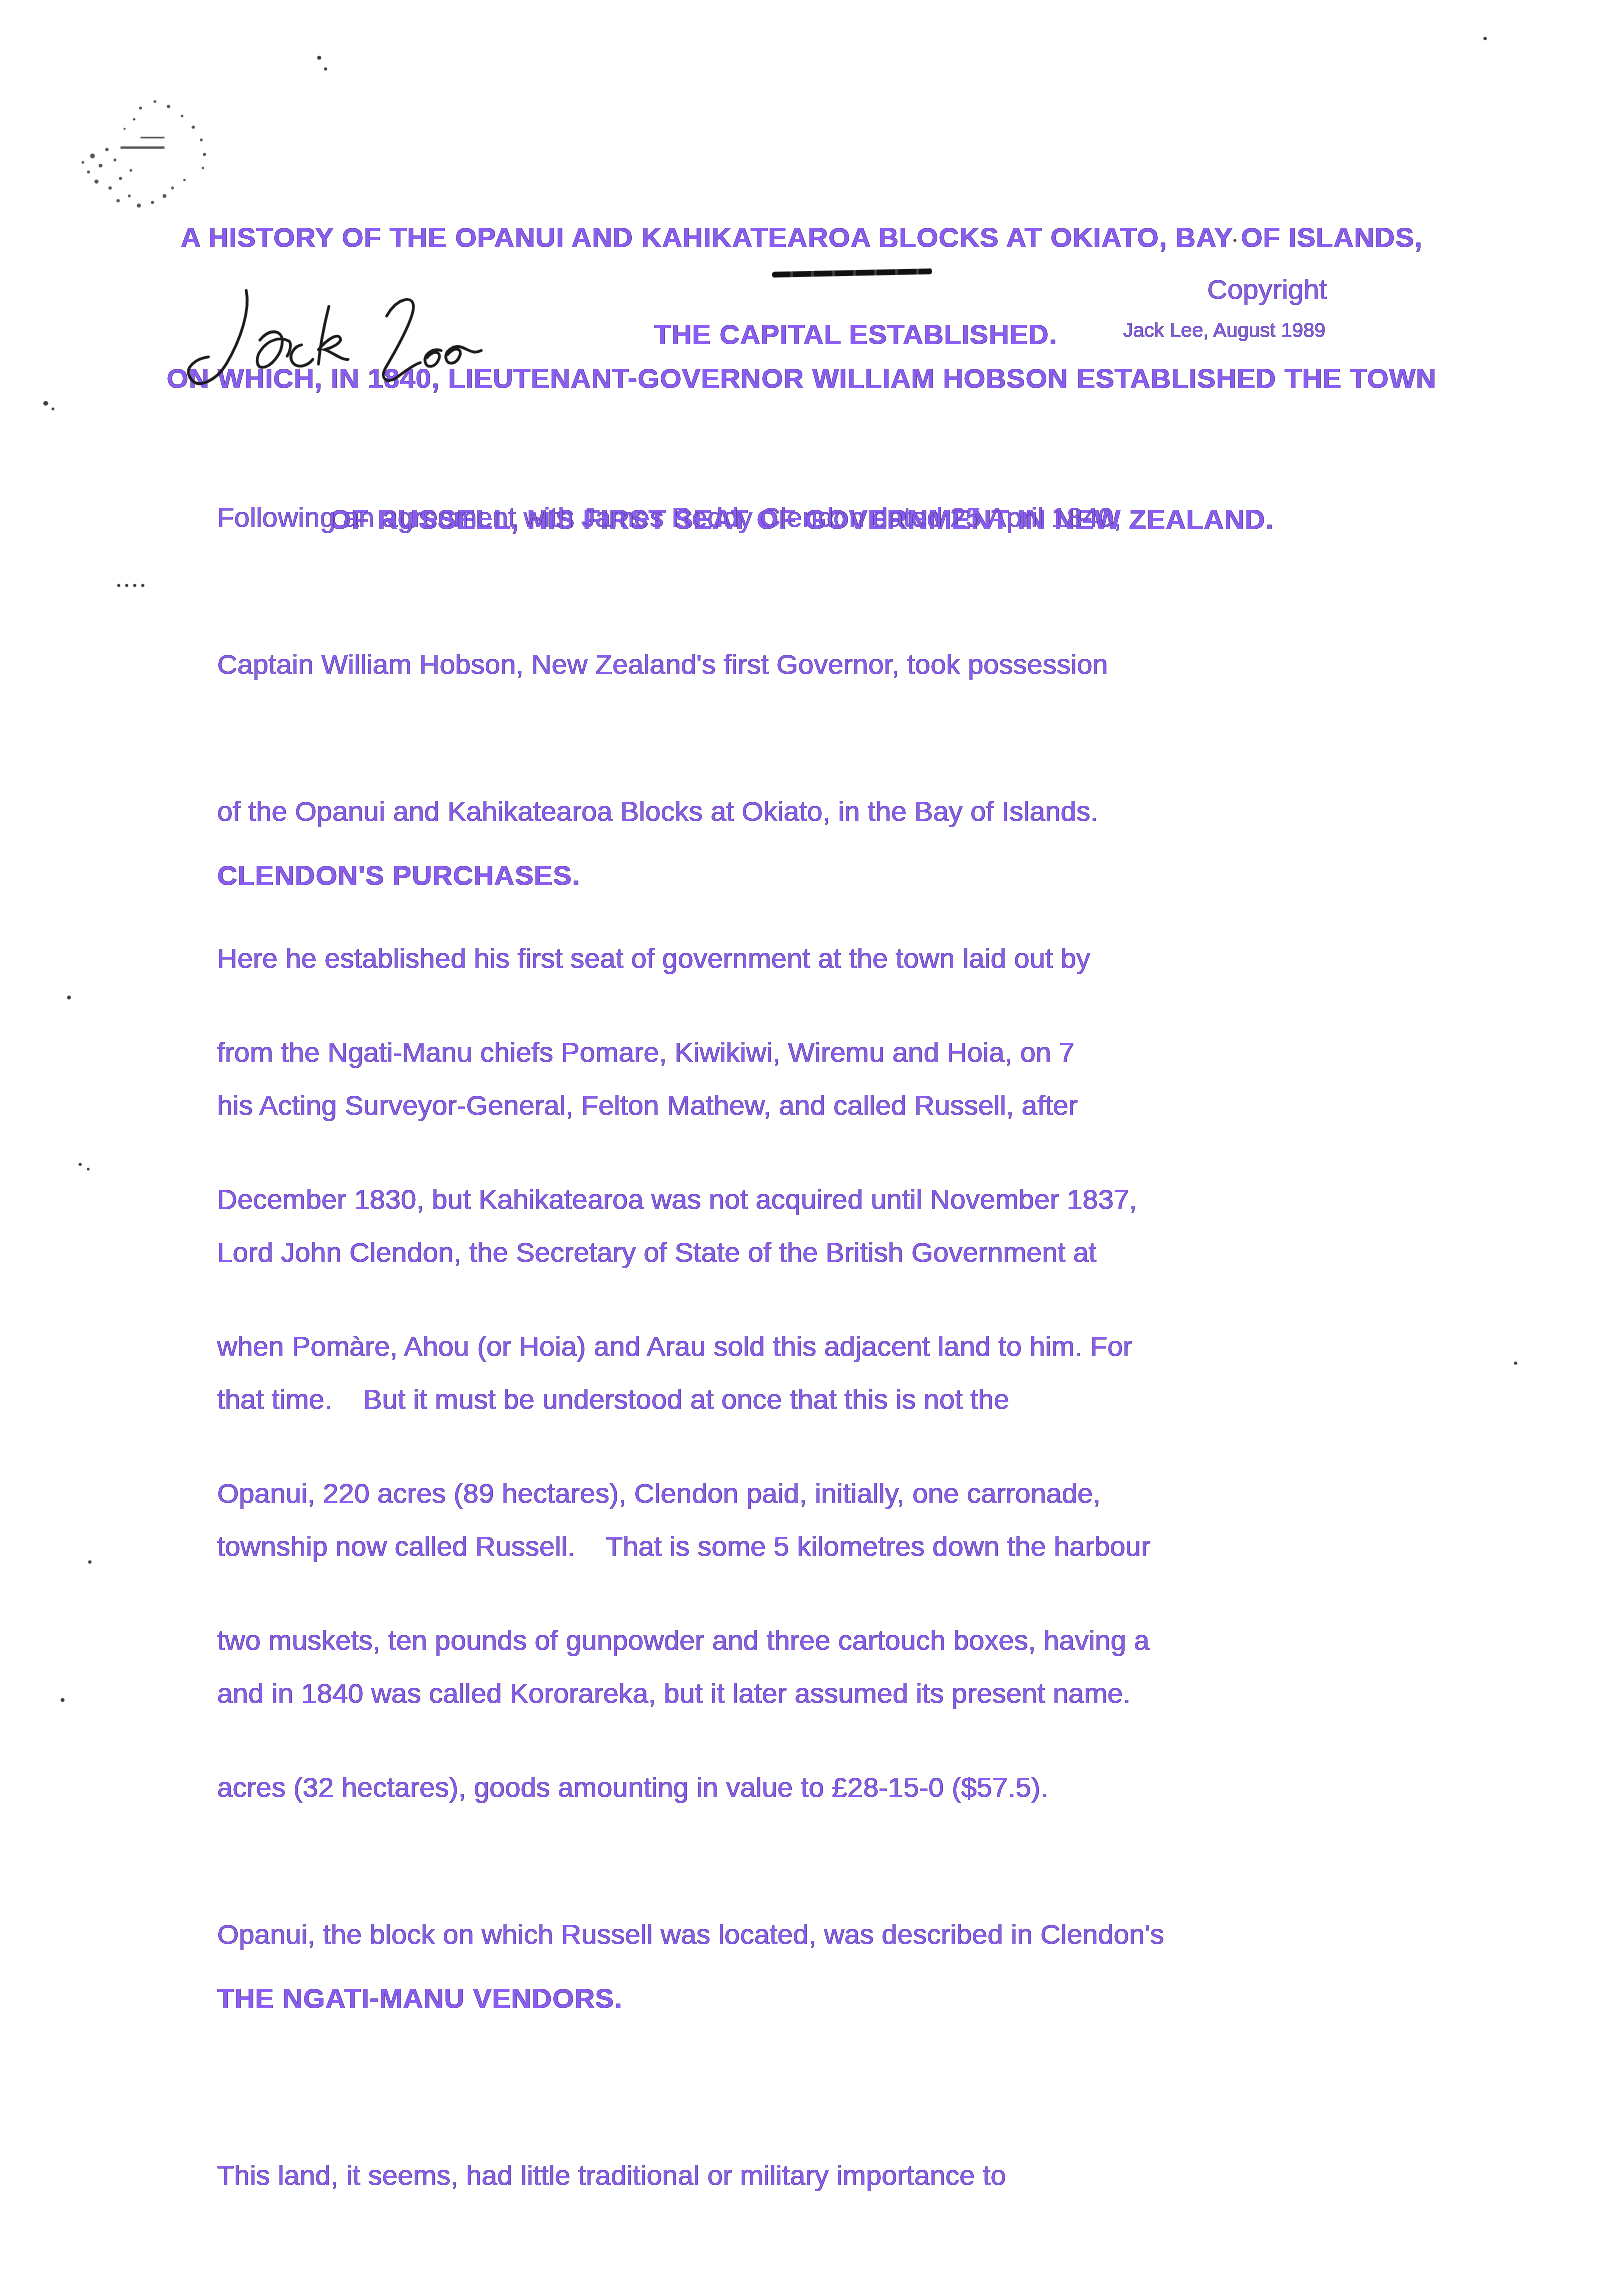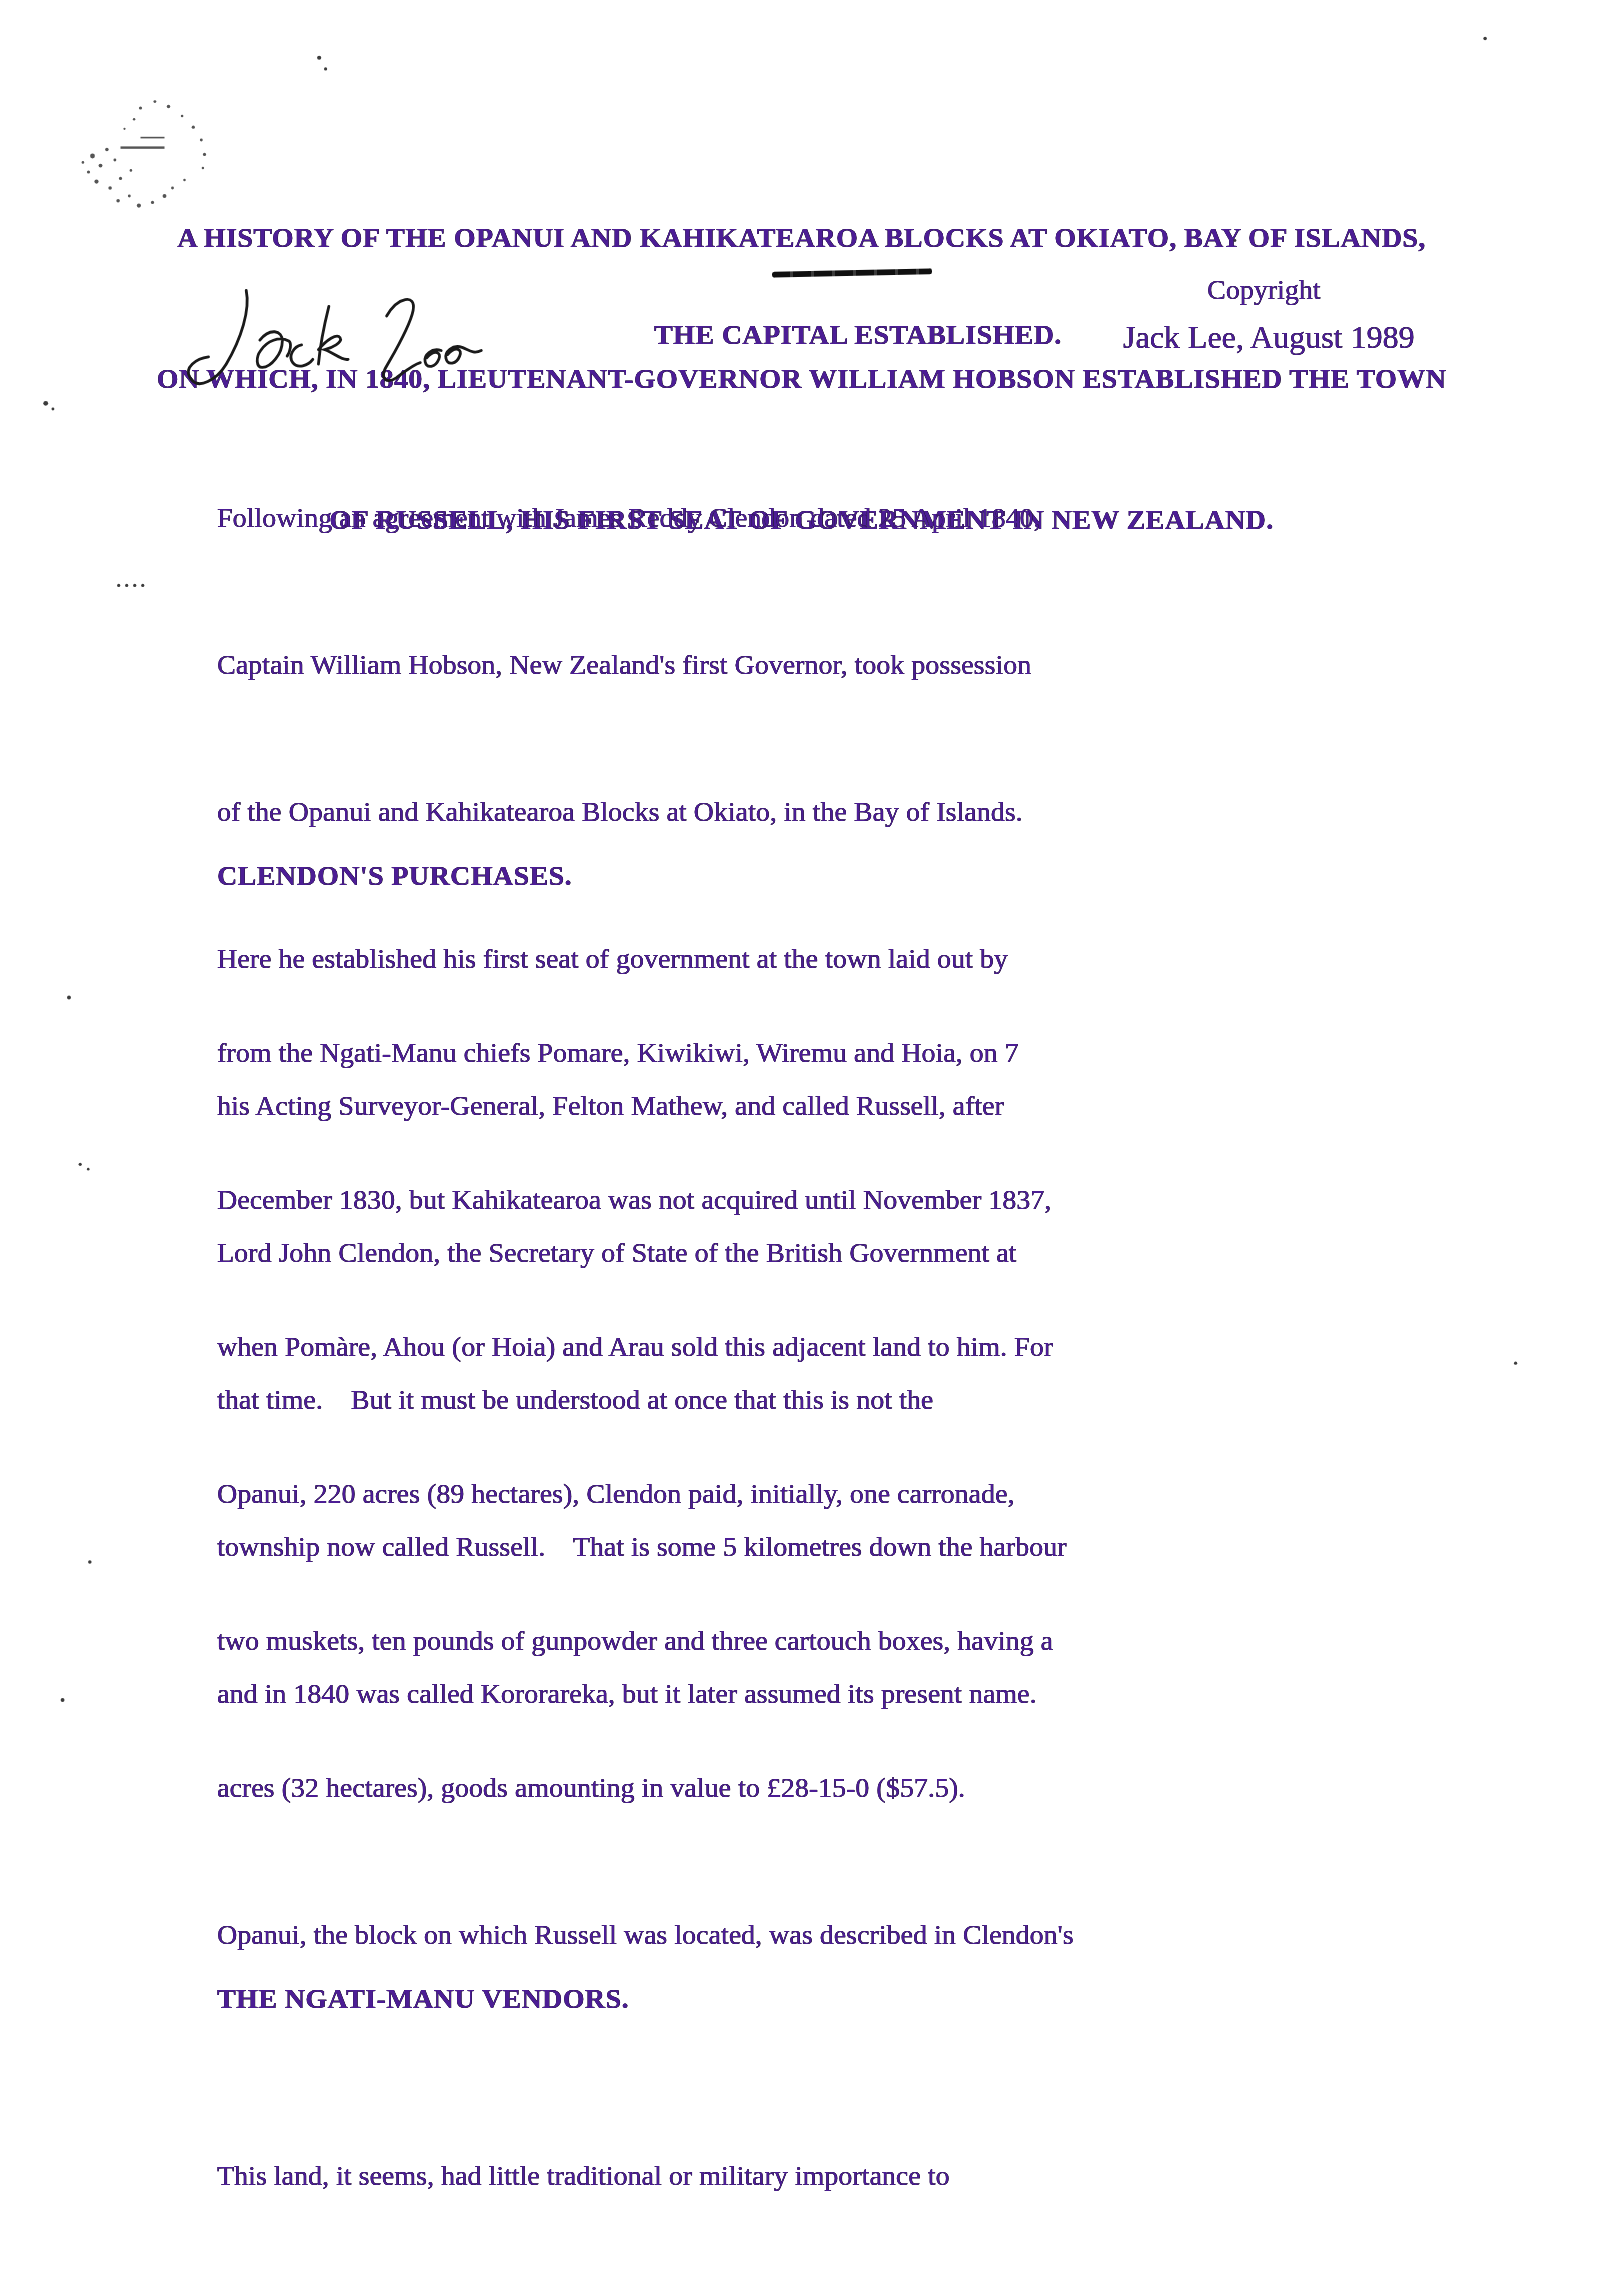--- a/index.html
+++ b/index.html
@@ -5,43 +5,43 @@
   html,body{margin:0;padding:0;background:#9a9a9a;}
   .page{
     position:relative;
     width:1603px;height:2295px;
     background:#ffffff;
     overflow:hidden;
     font-family:"Liberation Mono","DejaVu Sans Mono",monospace;
     color:#141414;
   }
   .typed{
-    font-family:Liberation Serif, serif;
+    font-family:Liberation Sans, sans-serif;
     text-shadow:0 0 0.5px #111, 0.2px 0.2px 0 #222;
-    color:#4c1d95;
+    color:#8b5cf6;
   }
   .title-block{
     position:absolute;top:120px;left:0;width:100%;
     text-align:center;font-size:28px;font-weight:bold;
     line-height:47px;letter-spacing:0.4px;white-space:pre;
   }
   .title-underline{
     position:absolute;top:270px;left:772px;width:160px;height:5.6px;
     background:repeating-linear-gradient(90deg,#101010 0 17.6px,#3a3a3a 17.6px 21px);
     border-radius:2.4px;transform:rotate(-1.2deg);
   }
   .copyright-label{
     position:absolute;top:274px;left:1207px;font-size:28px;white-space:pre;
   }
   .capital-heading{
     position:absolute;top:319px;left:654px;font-size:28px;font-weight:bold;
     letter-spacing:0.4px;white-space:pre;
   }
   .copyright-byline{
-    position:absolute;top:319px;left:1123px;font-size:32px;white-space:pre;
+    position:absolute;top:319px;left:1123px;font-size:20px;white-space:pre;
   }
   .signature{position:absolute;top:279px;left:170px;width:345px;height:127px;}
   .para{
     position:absolute;left:217px;
     font-size:28px;line-height:49px;white-space:pre;
   }
   .para-1{top:395px;}
   .heading{
     position:absolute;left:217px;width:1251px;text-align:left;
     font-size:28px;font-weight:bold;letter-spacing:0.4px;white-space:pre;

